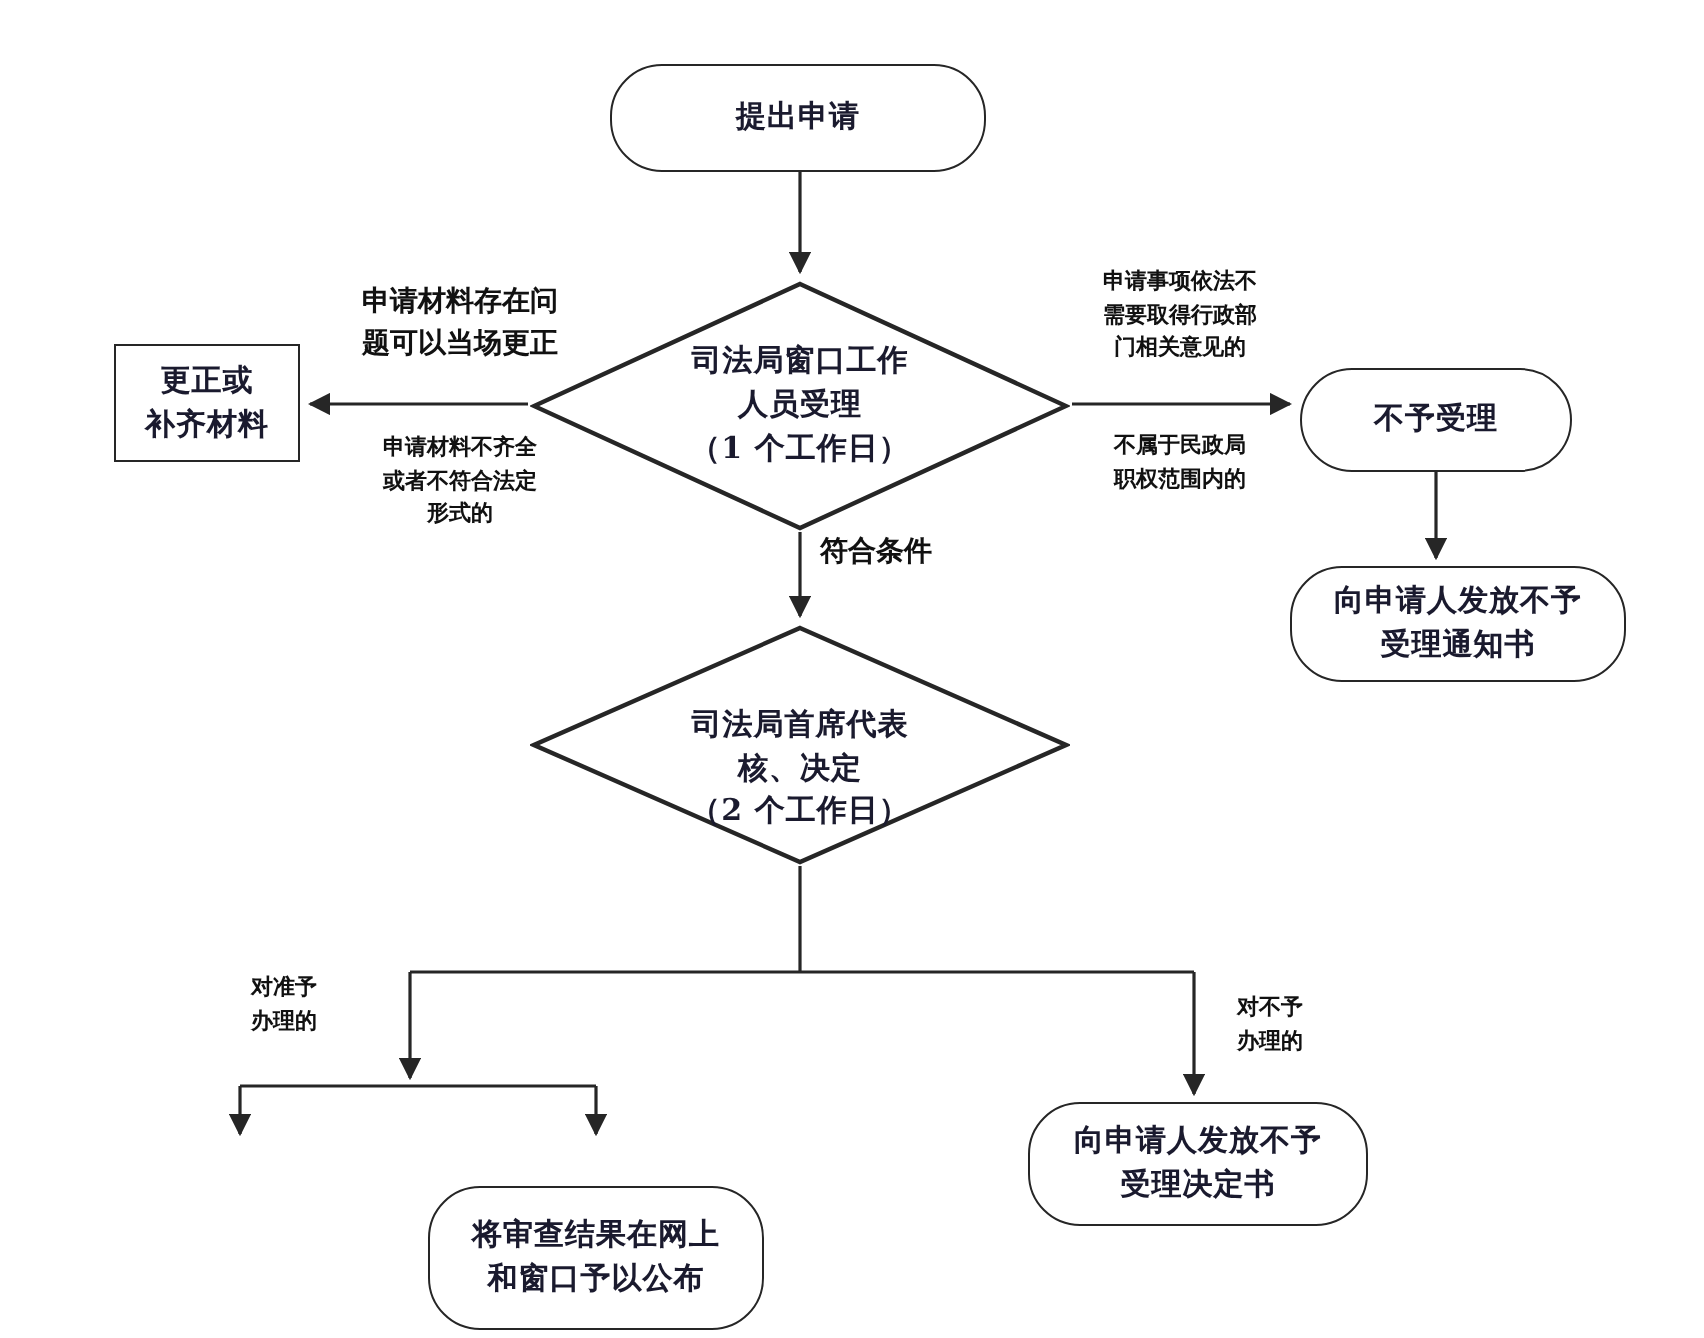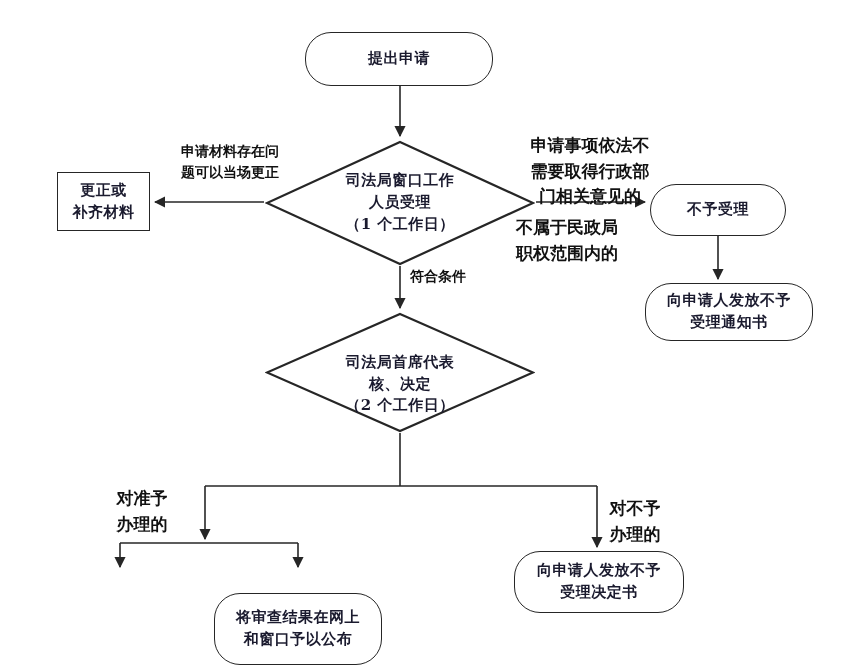--- a/index.html
+++ b/index.html
@@ -59,21 +59,21 @@
     height: 100%;
   }
   .diamond-label {
     position: relative;
     z-index: 2;
     padding: 0 10px;
   }
   .edge-label {
     position: absolute;
     font-family: "DejaVu Sans", "Liberation Sans", sans-serif;
-    font-size: 17px;
+    font-size: 11px;
     line-height: 1.5;
     color: #111111;
     text-align: center;
     white-space: pre-line;
   }
   .edge-label.serif {
     font-family: "DejaVu Serif", "Liberation Serif", serif;
     font-size: 14px;
   }
 </style>
@@ -155,26 +155,29 @@
   </div>
 
   <div class="node node-terminator" style="left:514px;top:551px;width:170px;height:62px;">
     <span style="white-space:pre-line;">向申请人发放不予
 受理决定书</span>
   </div>
 
   <div class="edge-label serif" style="left:166px;top:141px;width:128px;">申请材料存在问
 题可以当场更正</div>
 
+  <div class="edge-label" style="left:166px;top:216px;width:128px;">申请材料不齐全
+或者不符合法定
+形式的</div>
 
   <div class="edge-label" style="left:528px;top:133px;width:124px;">申请事项依法不
 需要取得行政部
 门相关意见的</div>
 
-  <div class="edge-label" style="left:510px;top:215px;width:114px;">不属于民政局
+  <div class="edge-label" style="left:533px;top:215px;width:114px;">不属于民政局
 职权范围内的</div>
 
   <div class="edge-label serif" style="left:410px;top:266px;width:80px;text-align:left;">符合条件</div>
 
   <div class="edge-label" style="left:112px;top:486px;width:60px;">对准予
 办理的</div>
 
   <div class="edge-label" style="left:605px;top:496px;width:60px;">对不予
 办理的</div>
 

